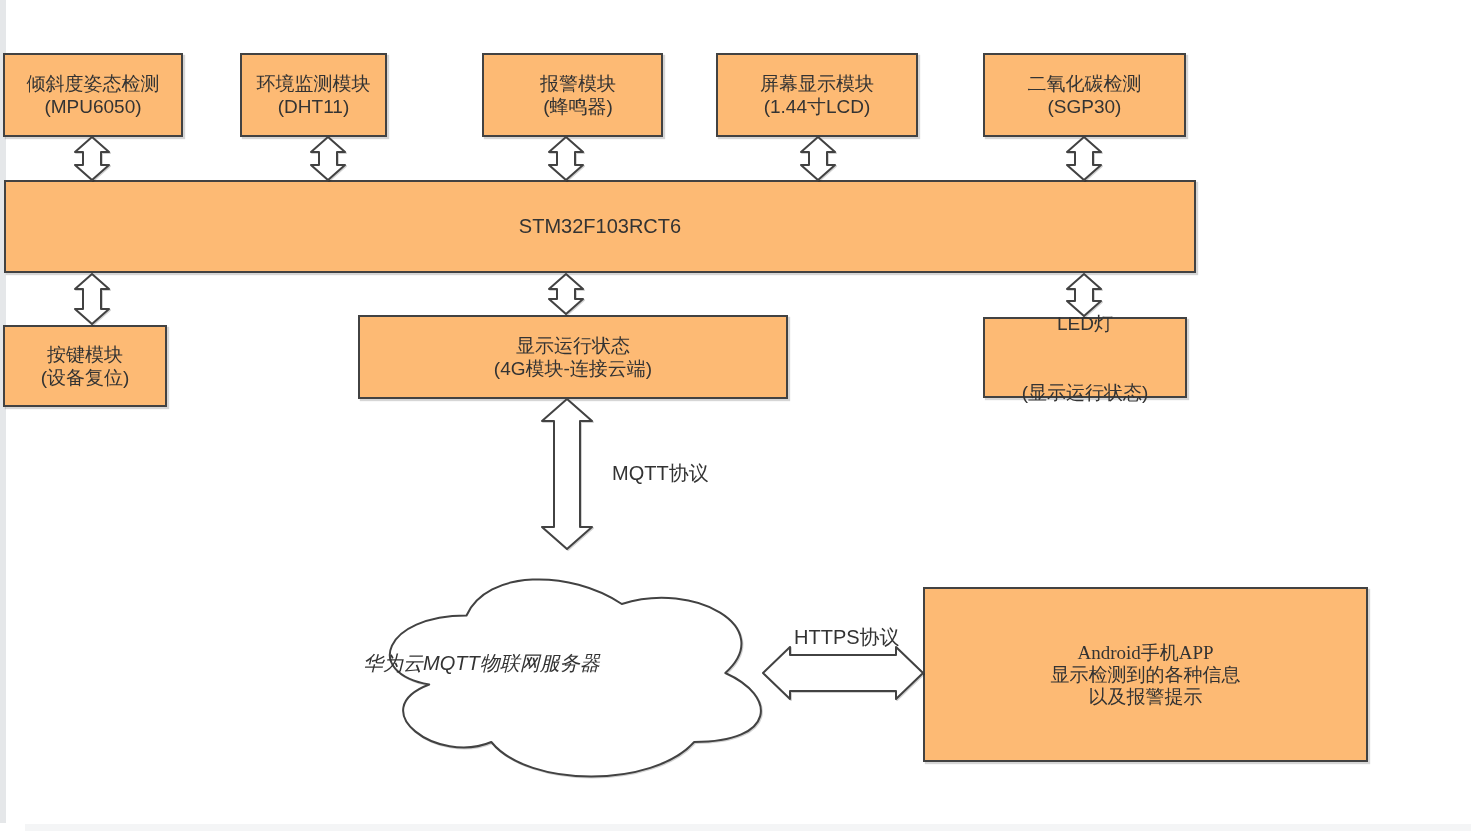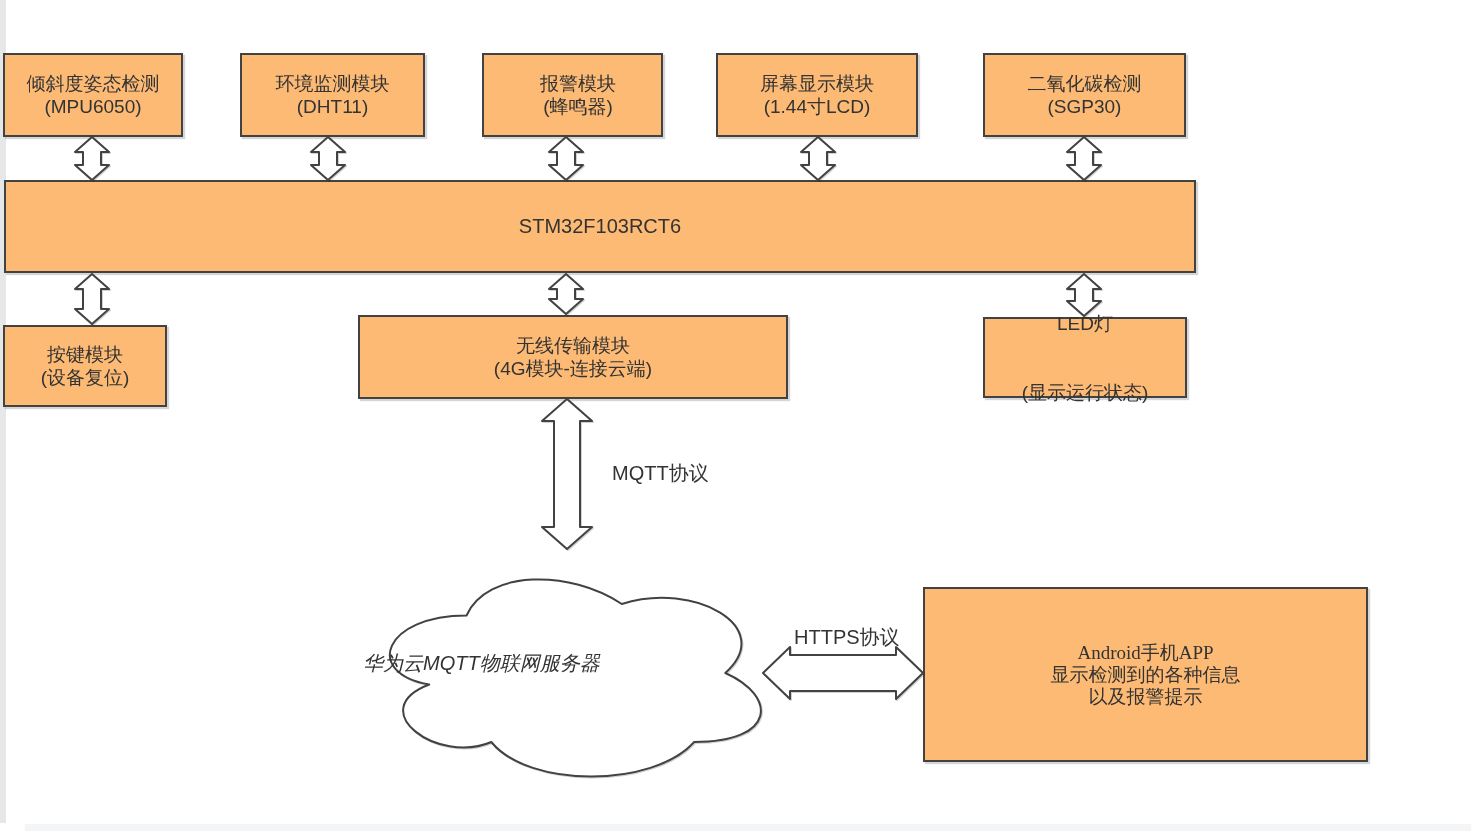--- a/index.html
+++ b/index.html
@@ -39,21 +39,21 @@
 
 <div id="stage">
 
   <div id="left-strip"></div>
   <div id="bottom-strip"></div>
 
   <div class="box" style="left:3px;top:53px;width:180px;height:84px;">
     <span class="ln">倾斜度姿态检测</span>
     <span class="ln">(MPU6050)</span>
   </div>
-  <div class="box" style="left:240px;top:53px;width:185px;height:84px;">
+  <div class="box" style="left:240px;top:53px;width:147px;height:84px;">
     <span class="ln">环境监测模块</span>
     <span class="ln">(DHT11)</span>
   </div>
   <div class="box" style="left:482px;top:53px;width:181px;height:84px;padding-left:11px;">
     <span class="ln">报警模块</span>
     <span class="ln">(蜂鸣器)</span>
   </div>
   <div class="box" style="left:716px;top:53px;width:202px;height:84px;">
     <span class="ln">屏幕显示模块</span>
     <span class="ln">(1.44寸LCD)</span>
@@ -65,21 +65,21 @@
 
   <div class="box" style="left:4px;top:180px;width:1192px;height:93px;font-size:20px;">
     <span class="ln">STM32F103RCT6</span>
   </div>
 
   <div class="box" style="left:3px;top:325px;width:164px;height:82px;">
     <span class="ln">按键模块</span>
     <span class="ln">(设备复位)</span>
   </div>
   <div class="box" style="left:358px;top:315px;width:430px;height:84px;">
-    <span class="ln">无线传输模块</span>
+    <span class="ln">显示运行状态</span>
     <span class="ln">(4G模块-连接云端)</span>
   </div>
   <div class="box" style="left:983px;top:317px;width:204px;height:81px;gap:46px;">
     <span class="ln">LED灯</span>
     <span class="ln">(显示运行状态)</span>
   </div>
 
   <div class="box" style="left:923px;top:587px;width:445px;height:175px;line-height:22px;font-family:Liberation Serif, serif;">
     <span class="ln">Android手机APP</span>
     <span class="ln">显示检测到的各种信息</span>

